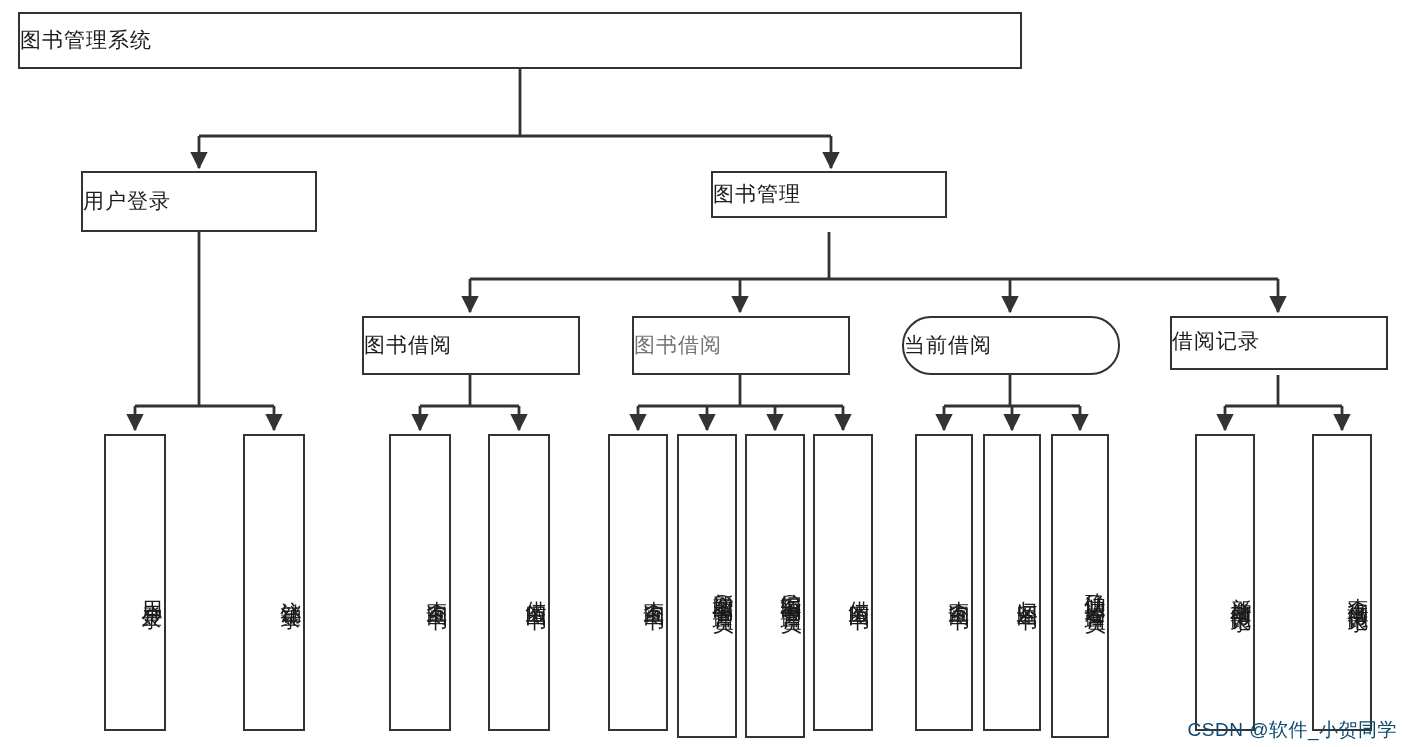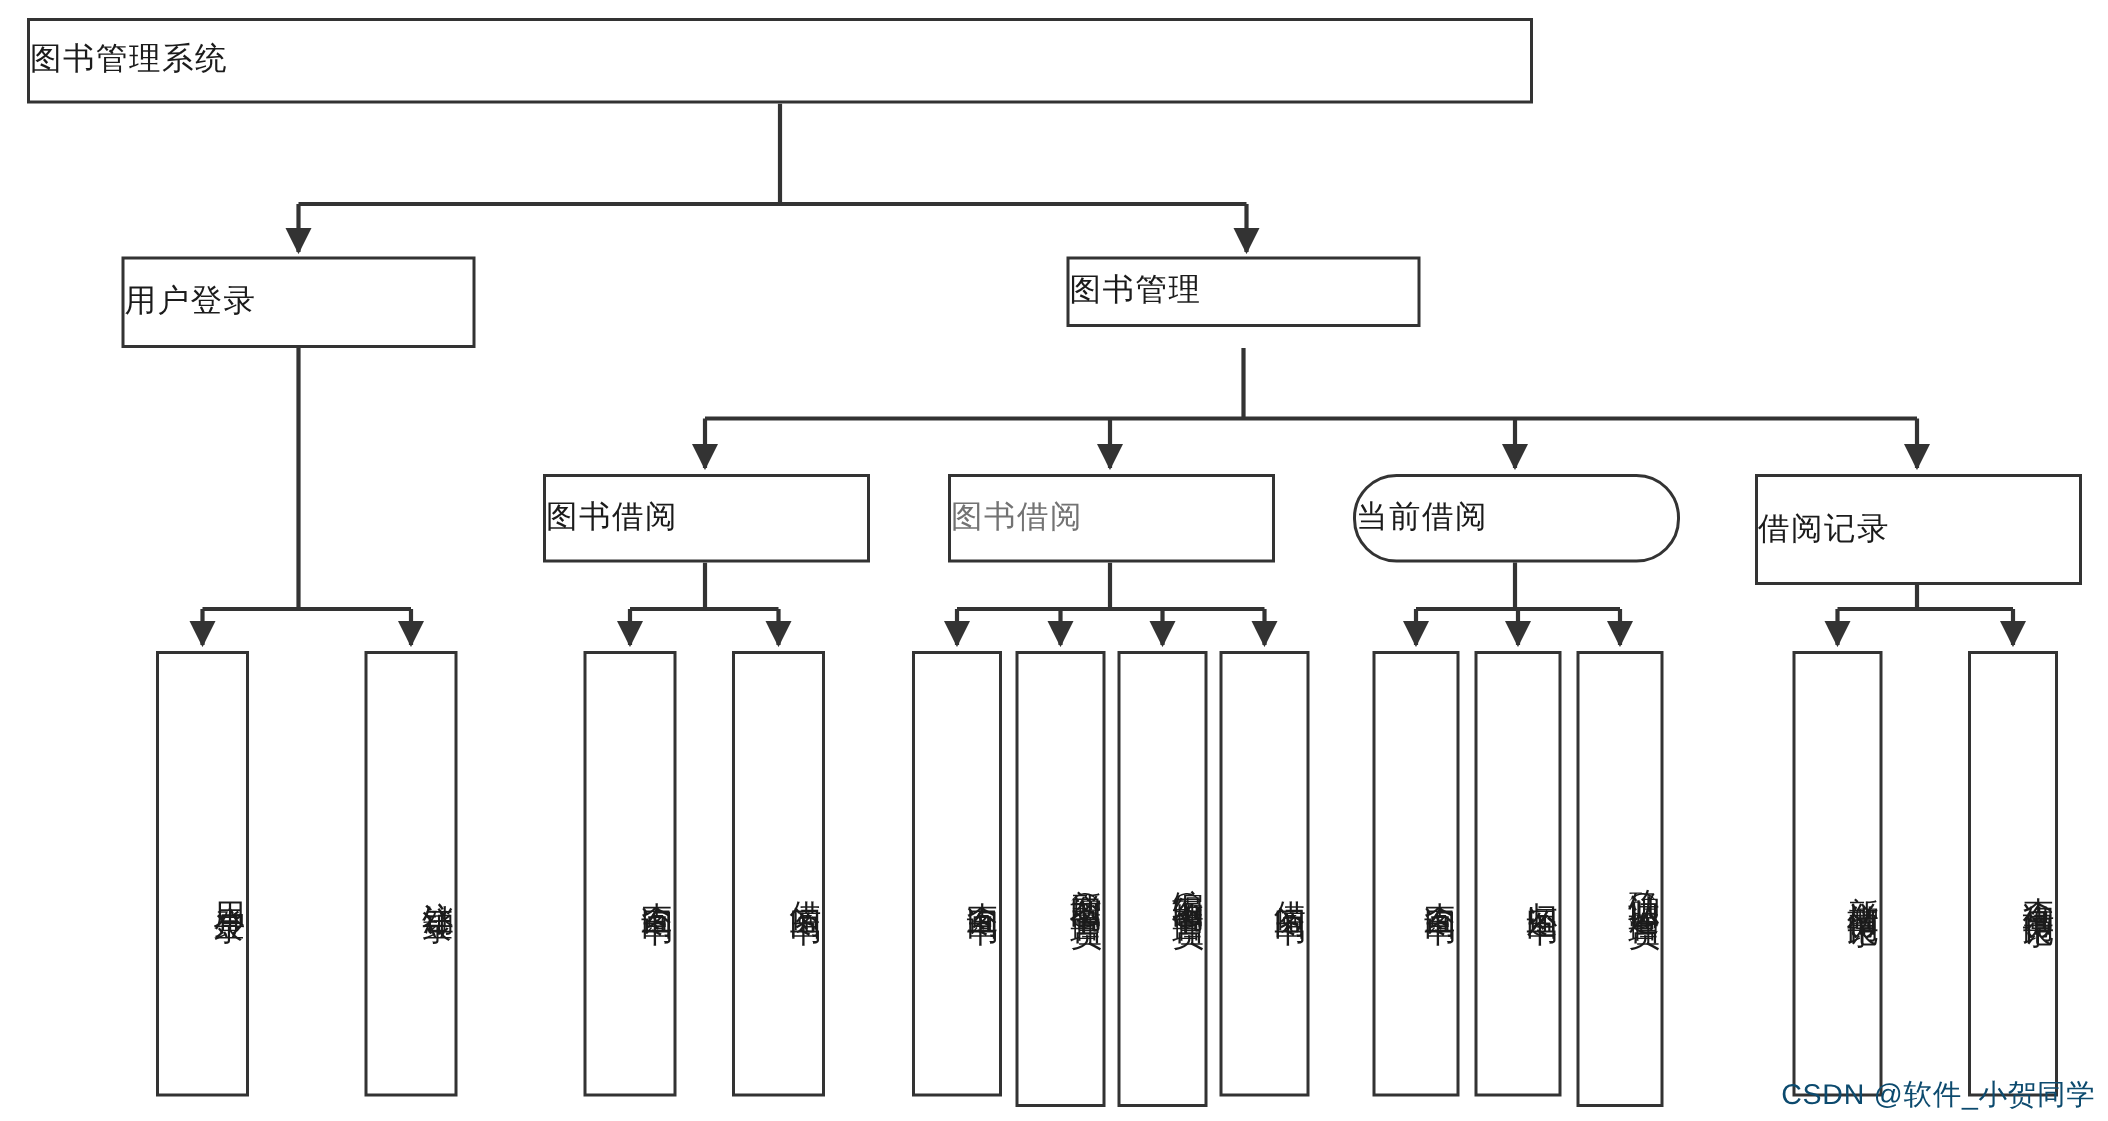--- a/index.html
+++ b/index.html
@@ -139,21 +139,21 @@
 
   <div class="node horiz" style="left: 362px; top: 316px; width: 218px; height: 59px; color: rgb(27, 27, 27); background: rgb(255, 255, 255); border-color: rgb(51, 51, 51);">
     <span class="node-label">图书借阅</span>
   </div>
   <div class="node horiz" style="left: 632px; top: 316px; width: 218px; height: 59px; color: #737373; background: rgb(255, 255, 255); border-color: rgb(51, 51, 51);">
     <span class="node-label">图书借阅</span>
   </div>
   <div class="node horiz" style="left: 902px; top: 316px; width: 218px; height: 59px; color: rgb(27, 27, 27); background: rgb(255, 255, 255); border-color: rgb(51, 51, 51); border-radius: 29px;">
     <span class="node-label">当前借阅</span>
   </div>
-  <div class="node horiz" style="left: 1170px; top: 316px; width: 218px; height: 74px; color: rgb(27, 27, 27); background: rgb(255, 255, 255); border-color: rgb(51, 51, 51);">
+  <div class="node horiz" style="left: 1170px; top: 316px; width: 218px; height: 54px; color: rgb(27, 27, 27); background: rgb(255, 255, 255); border-color: rgb(51, 51, 51); font-family: Liberation Mono, monospace;">
     <span class="node-label">借阅记录</span>
   </div>
 
   <div class="node vert" style="left: 104px; top: 434px; width: 62px; height: 297px; color: rgb(27, 27, 27); background: rgb(255, 255, 255); border-color: rgb(51, 51, 51);">
     <span class="node-label">用户登录</span>
   </div>
   <div class="node vert" style="left: 243px; top: 434px; width: 62px; height: 297px; color: rgb(27, 27, 27); background: rgb(255, 255, 255); border-color: rgb(51, 51, 51);">
     <span class="node-label">注销登录</span>
   </div>
   <div class="node vert" style="left: 389px; top: 434px; width: 62px; height: 297px; color: rgb(27, 27, 27); background: rgb(255, 255, 255); border-color: rgb(51, 51, 51);">

